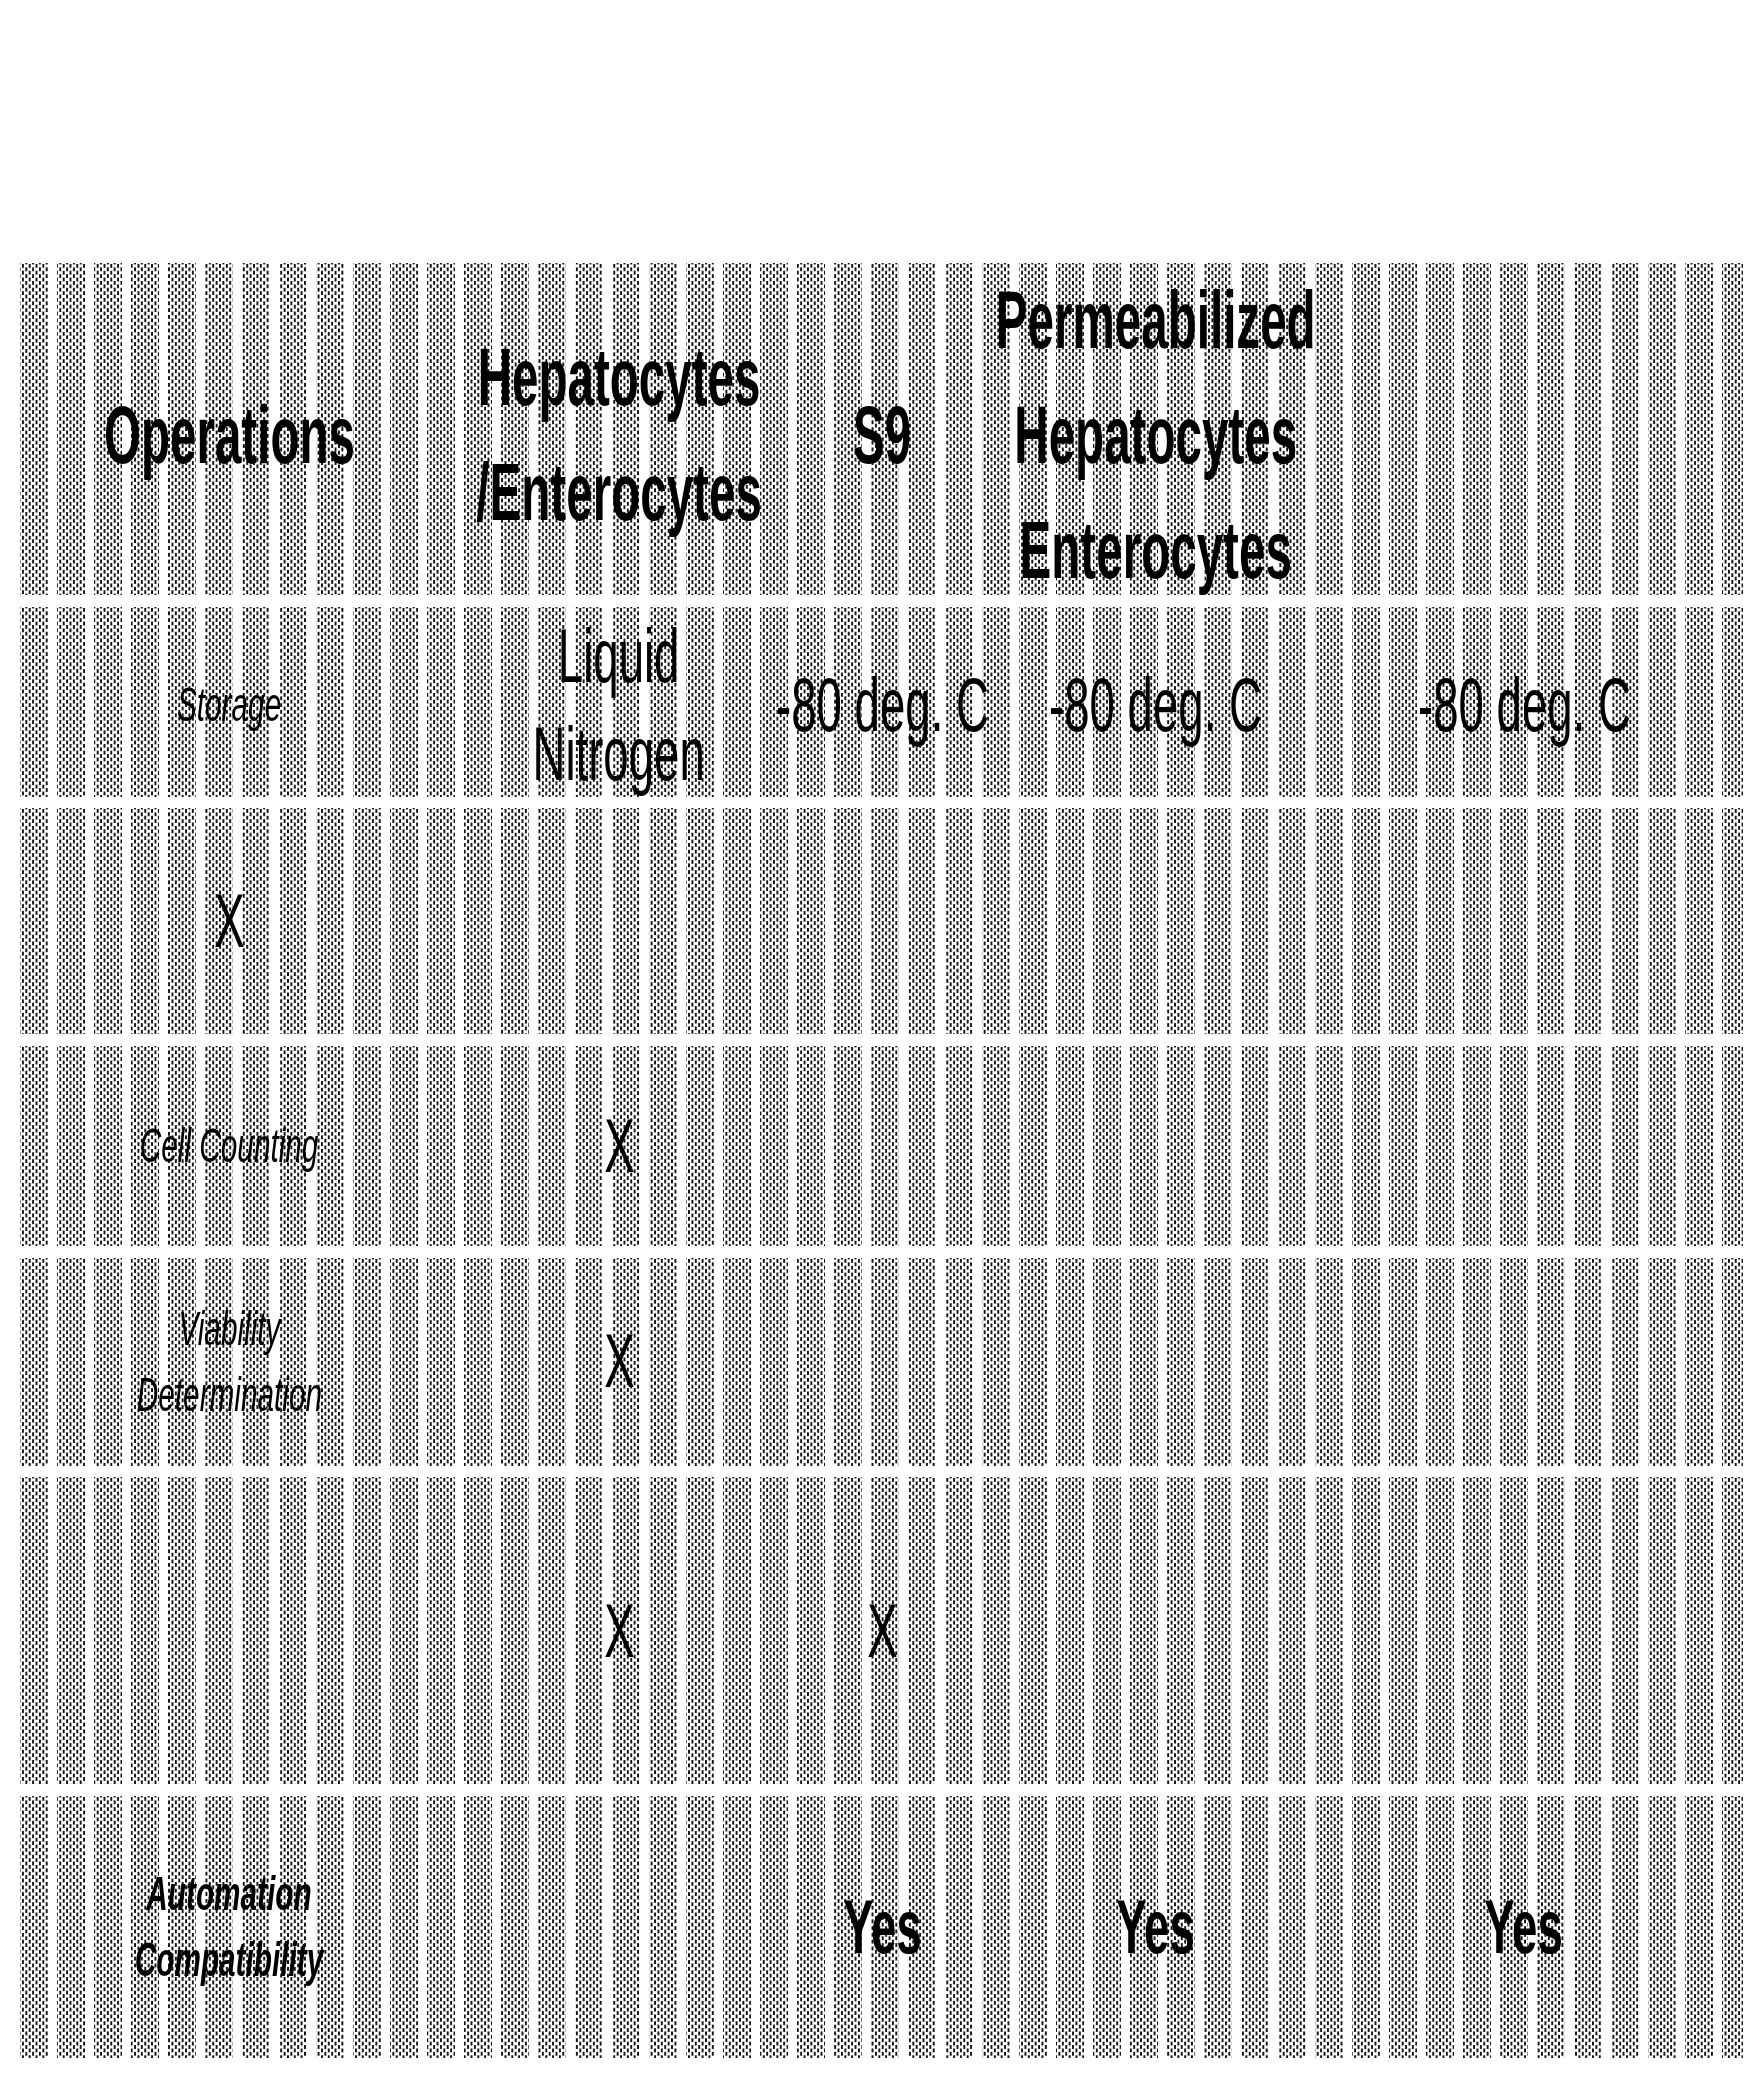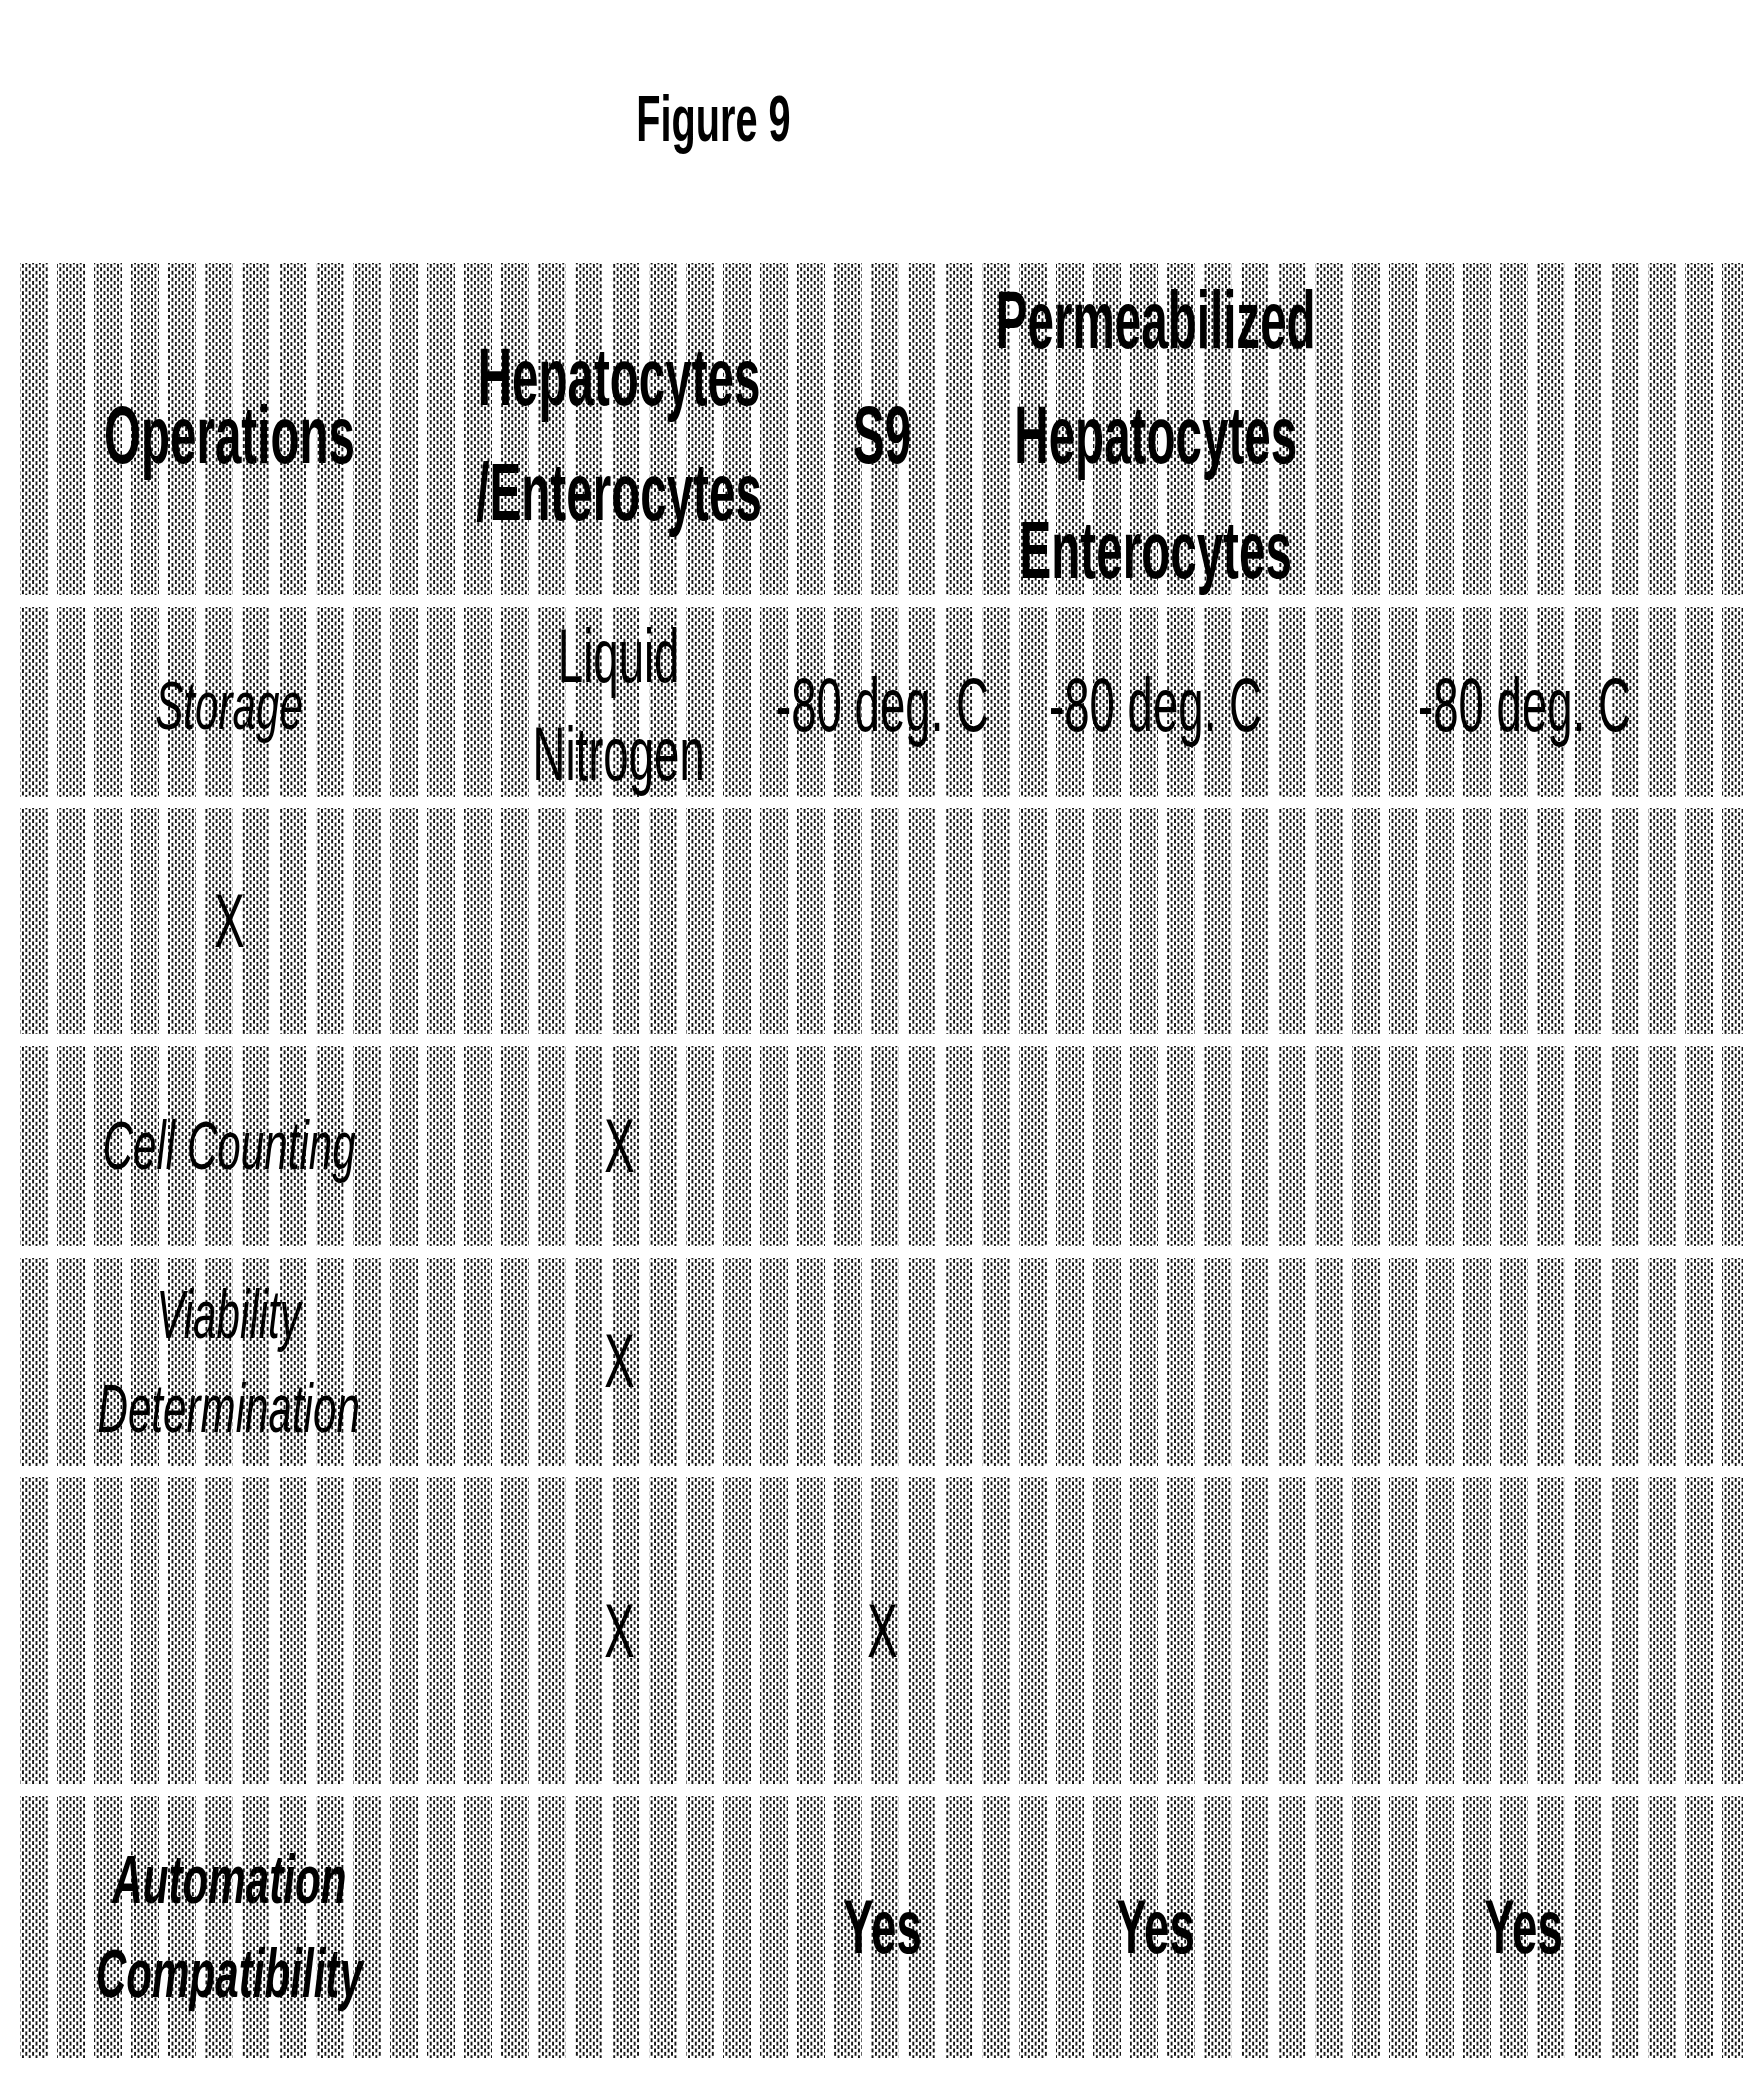--- a/index.html
+++ b/index.html
@@ -67,35 +67,32 @@
     display: inline-block;
     white-space: pre;          
     transform-origin: center;
   }
 
   
   .cell.hdr { font-weight: 700; font-size: 82px; line-height: 1.40; }
   .cell.hdr .txt { transform: scaleX(0.58); }
 
   
-  .cell.op { font-style: italic; font-size: 68px; line-height: 1.38; }
+  .cell.op { font-style: italic; font-size: 48px; line-height: 1.38; }
   .cell.op .txt { transform: scaleX(0.62); }
 
   
   .cell.data { font-size: 76px; line-height: 1.30; }
   .cell.data .txt { transform: scaleX(0.60); }
 </style>
 </head>
 <body>
 
 <div class="page">
 
-  <div class="figure-title">
-    <span class="txt">Figure 9</span>
-  </div>
 
   <div class="halftable">
 
     <div class="band r-header">
       <div class="cell hdr">
         <span class="txt">Operations</span>
       </div>
       <div class="cell hdr">
         <span class="txt">Hepatocytes
 /Enterocytes</span>

